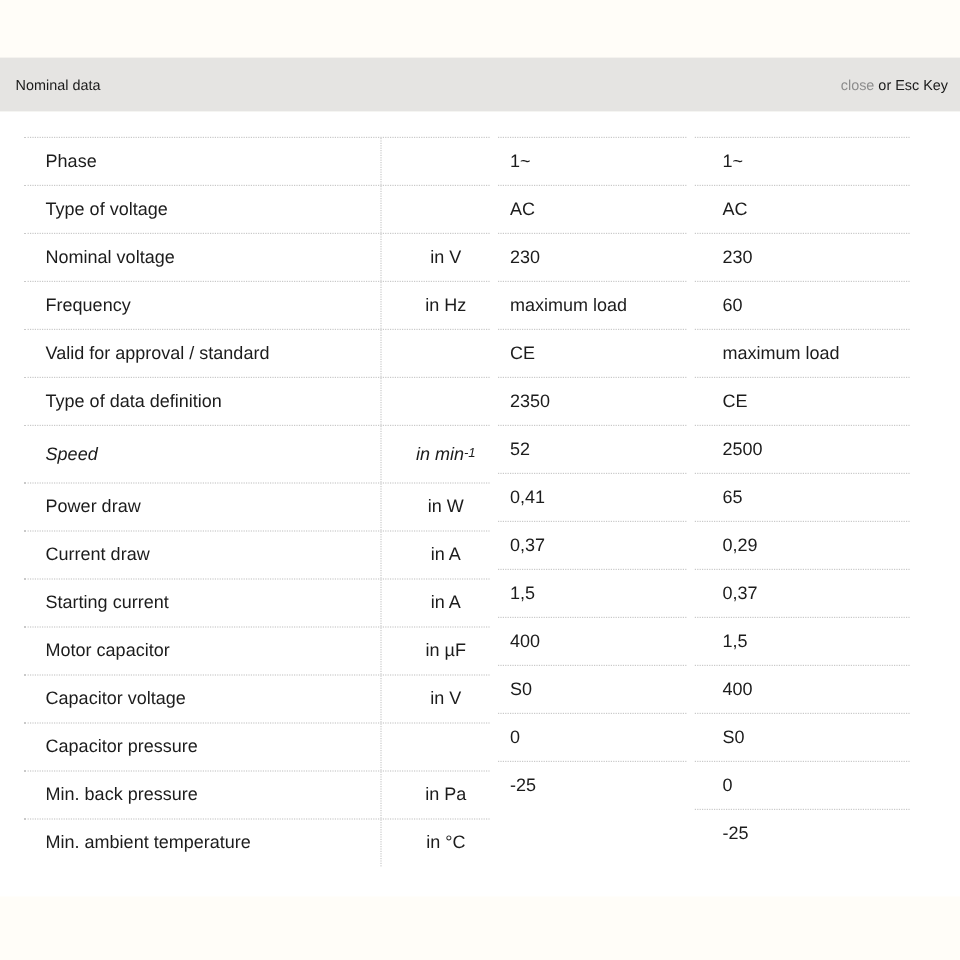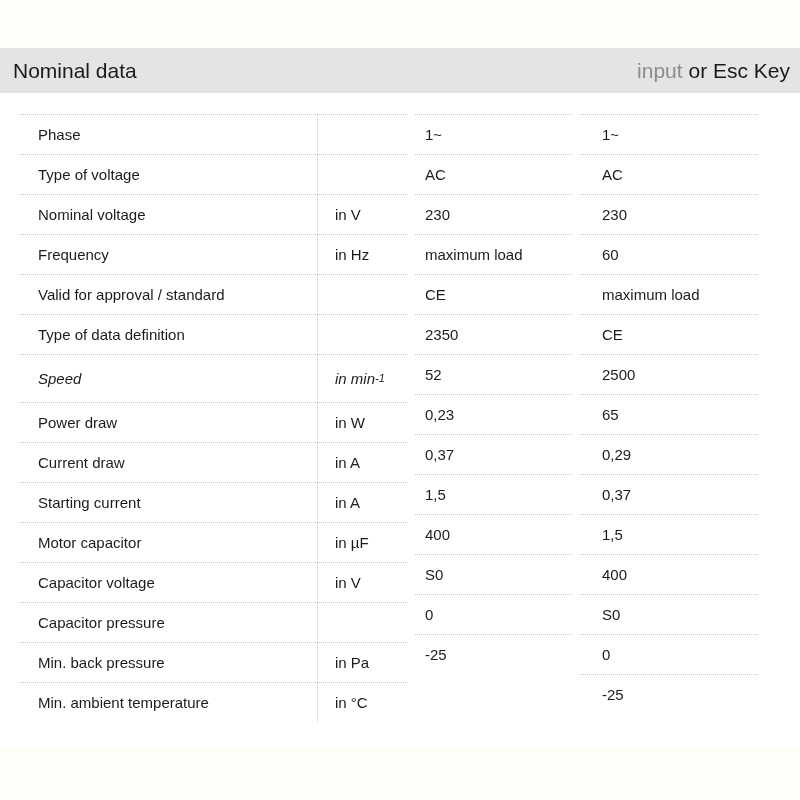--- a/index.html
+++ b/index.html
@@ -11,21 +11,21 @@
     position: relative;
   }
   .modal-header {
     position: absolute;
     left: 0; top: 48px;
     width: 800px; height: 45px;
     background: #e5e4e2;
     display: flex;
     align-items: center;
     justify-content: space-between;
-    font-size: 21px;
+    font-size: 12px;
   }
   .modal-title { padding-left: 13px; color: #1a1a1a; }
   .header-right { padding-right: 10px; color: #1a1a1a; }
   .close-link { color: #8c8c8c; cursor: pointer; }
   .modal-body {
     position: absolute;
     left: 0; top: 93px;
     width: 800px; height: 654px;
     background: #ffffff;
   }
@@ -54,31 +54,32 @@
     overflow: hidden;
   }
   .cell-unit {
     width: 91px;
     align-self: stretch;
     display: flex;
     align-items: center;
     border-left: 1px dotted #c9c9c9;
     padding-left: 17px;
     white-space: nowrap;
+    justify-content: center;
   }
   .cell-unit sup { font-size: 11px; line-height: 1; }
   .cell-val1 { padding-left: 10px; white-space: nowrap; }
   .cell-val2 { padding-left: 23px; white-space: nowrap; }
 </style>
 </head>
 <body>
 
 <div class="modal-header">
   <span class="modal-title">Nominal data</span>
-  <span class="header-right"><span class="close-link">input</span><span> or Esc Key</span></span>
+  <span class="header-right"><span class="close-link">close</span><span> or Esc Key</span></span>
 </div>
 
 <div class="modal-body">
   <div class="data-table-wrap">
     <div class="tbl tbl-labels" id="tbl-labels">
         <div class="row">
           <span class="cell-label">Phase</span>
           <span class="cell-unit">
             <span></span>
           </span>
@@ -185,21 +186,21 @@
         <div class="row">
           <span class="cell-val1">CE</span>
         </div>
         <div class="row">
           <span class="cell-val1">2350</span>
         </div>
         <div class="row">
           <span class="cell-val1">52</span>
         </div>
         <div class="row">
-          <span class="cell-val1">0,23</span>
+          <span class="cell-val1">0,41</span>
         </div>
         <div class="row">
           <span class="cell-val1">0,37</span>
         </div>
         <div class="row">
           <span class="cell-val1">1,5</span>
         </div>
         <div class="row">
           <span class="cell-val1">400</span>
         </div>

